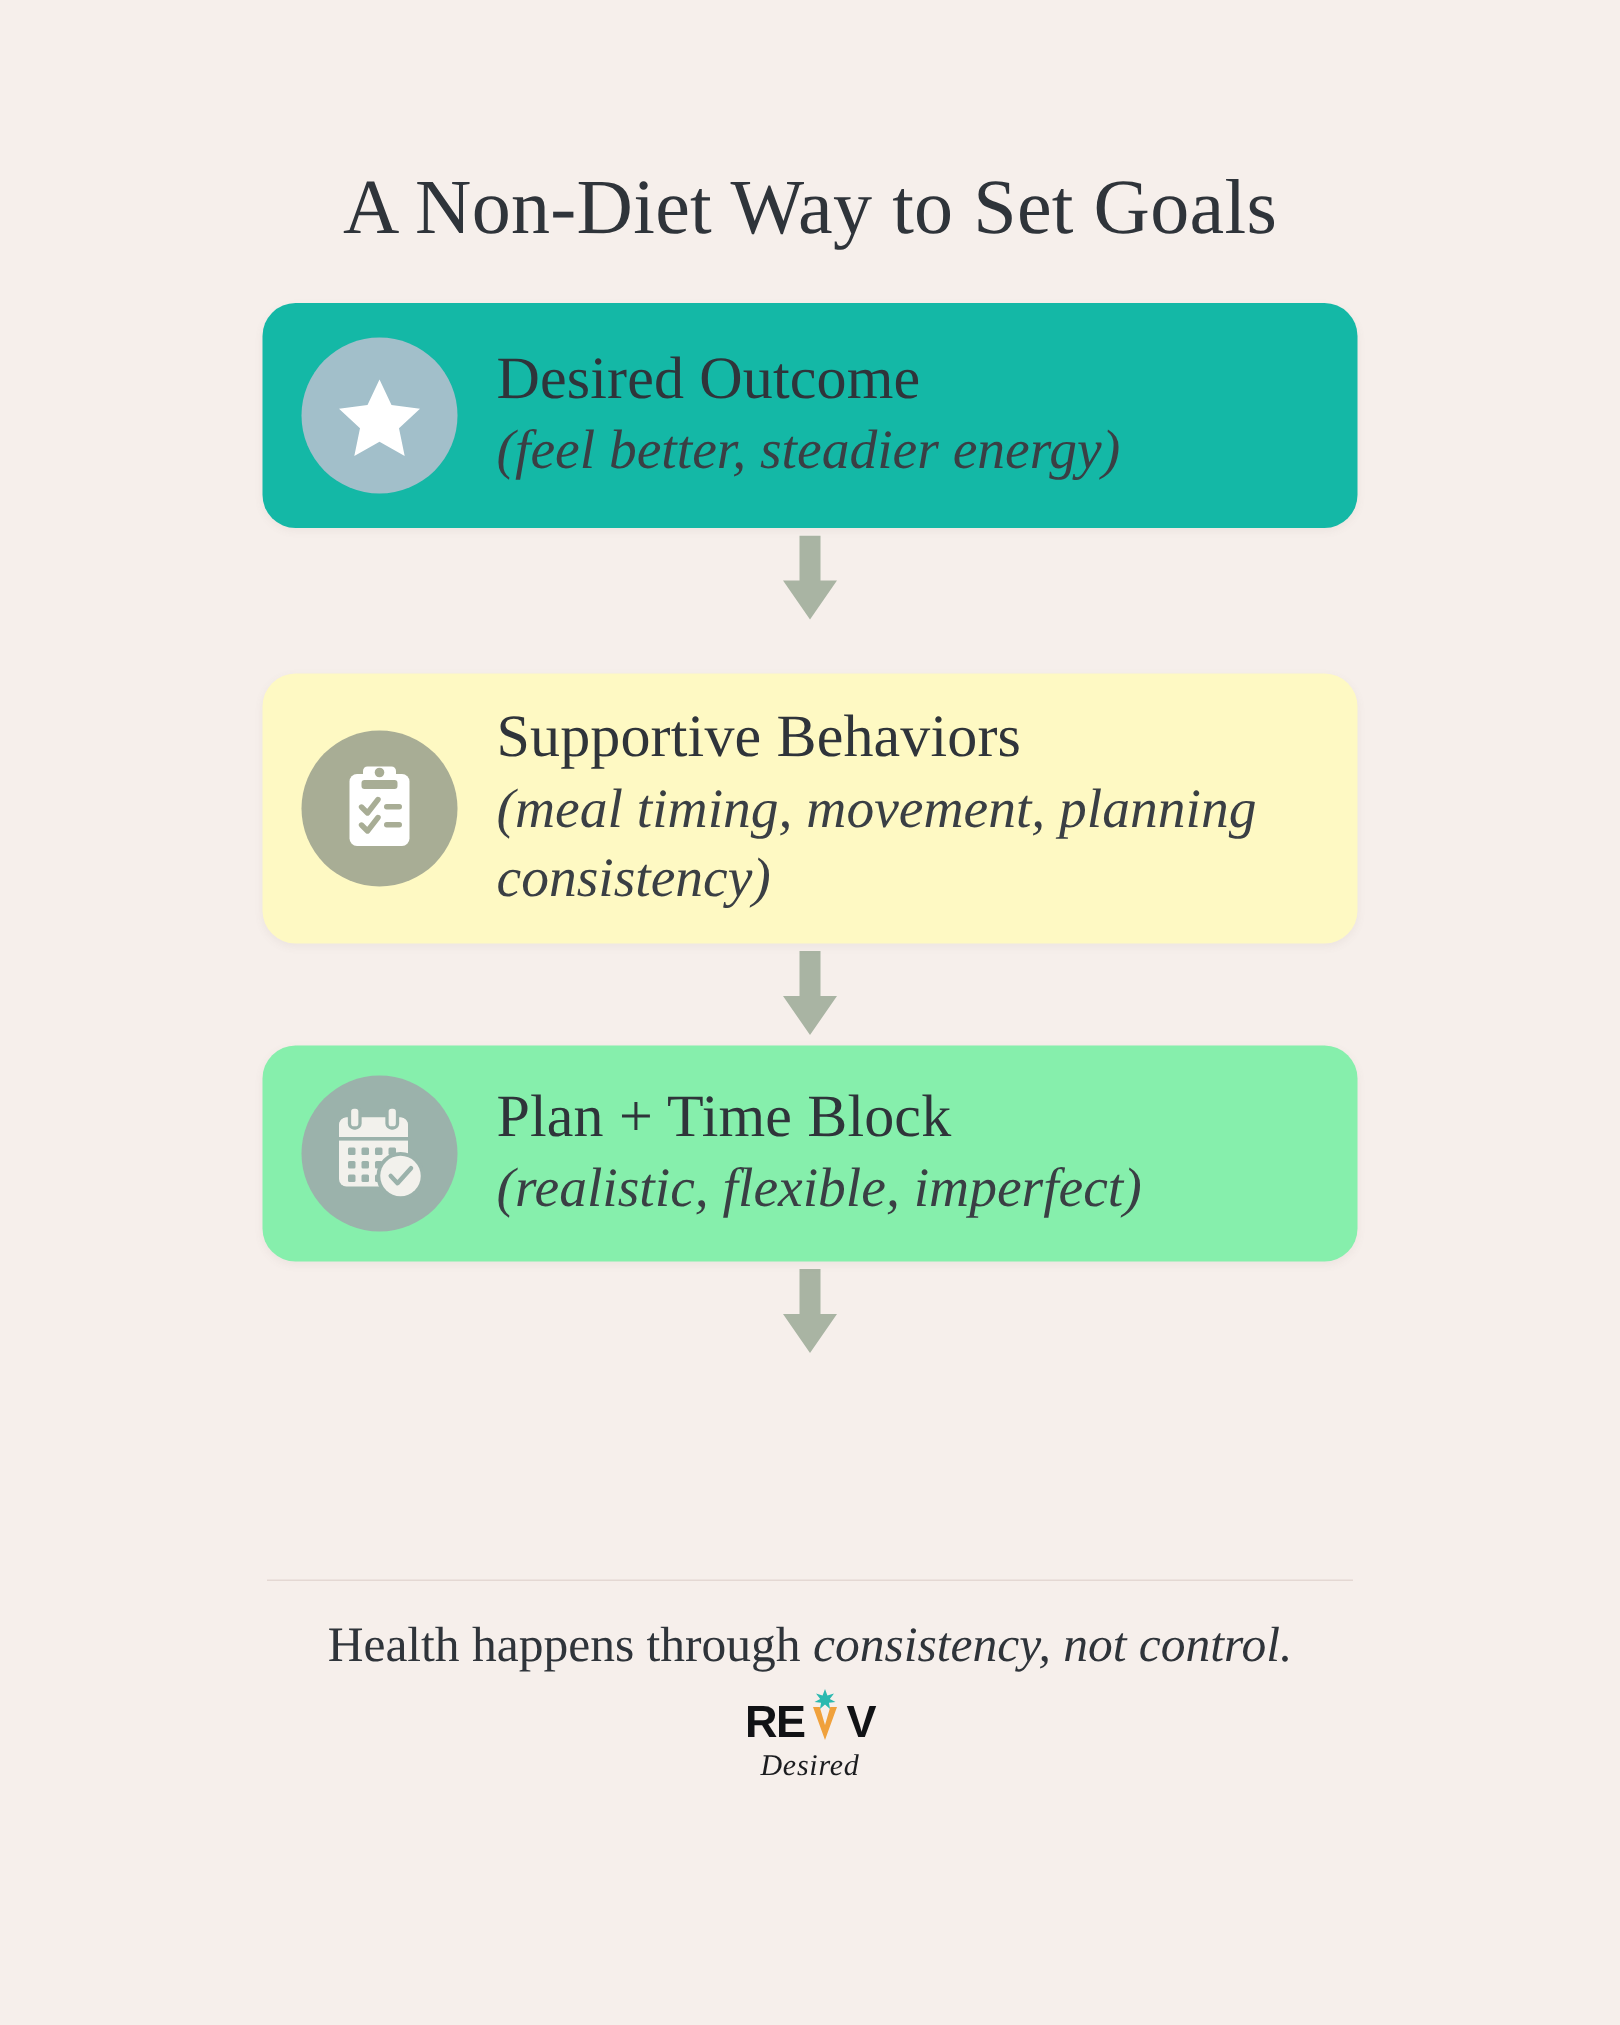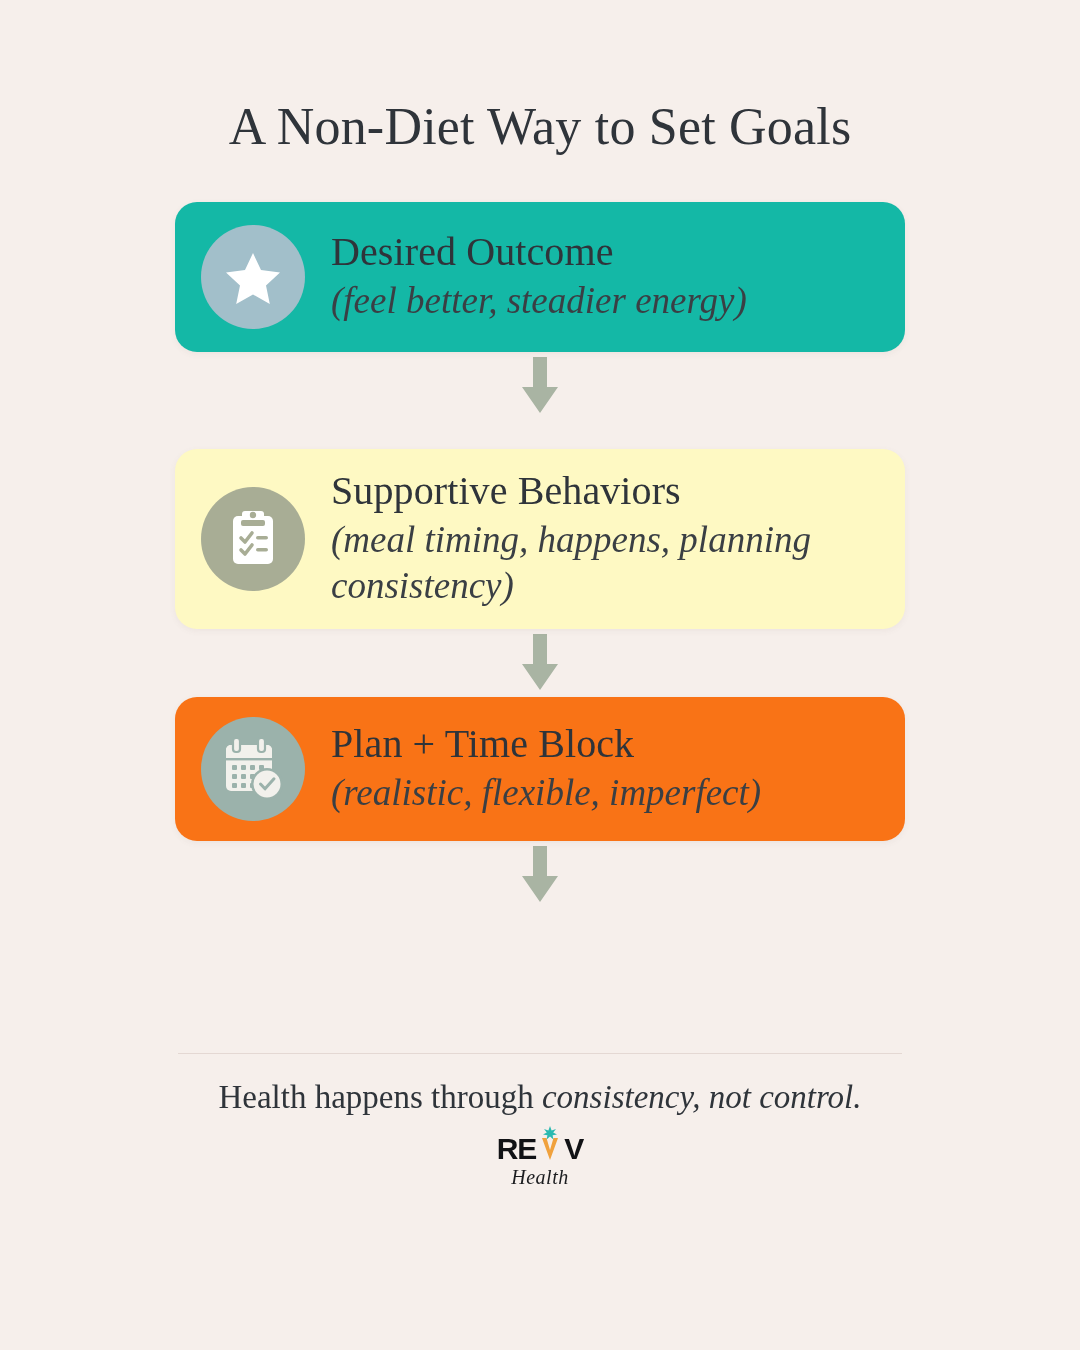--- a/index.html
+++ b/index.html
@@ -8,21 +8,21 @@
     background:#f6efeb;
     font-family:"Liberation Serif", "DejaVu Serif", serif;
     color:#33383d;
     position:relative;
     overflow:hidden;
   }
 
   .page {
     width:1080px; height:1350px;
     position:relative;
-    padding:4px;
+    padding:16px;
   }
 
   
   .title {
     text-align:center;
     font-size:52px;
     font-weight:400;
     letter-spacing:0.2px;
     color:#2f343a;
     padding-top:94px;
@@ -40,21 +40,21 @@
   .card {
     position:relative;
     border-radius:22px;
     display:flex;
     align-items:center;
     padding:20px 26px;
     box-shadow:0 2px 6px rgba(120,105,95,0.07);
   }
   .card.c1 { background:#14b8a6; min-height:150px; }
   .card.c2 { background:#fef9c3; min-height:170px;margin-top:29px; }
-  .card.c3 { background:#f97316; min-height:143px; }
+  .card.c3 { background:#86efac; min-height:143px; }
   .card.c4 { background:#eceadf; min-height:148px; }
 
   .icon-wrap {
     flex:0 0 auto;
     width:104px; height:104px;
     border-radius:50%;
     display:flex; align-items:center; justify-content:center;
     margin-right:22px;
   }
   .icon-wrap.blue  { background:#a2bfca; }
@@ -174,21 +174,21 @@
           <circle cx="31" cy="7" r="3.2" fill="#a8ad95"></circle>
           <rect x="19" y="12" width="24" height="6" rx="2" fill="#a8ad95"></rect>
           <path d="M19 30 l4 4 l7 -9" stroke="#a8ad95" stroke-width="3.6" fill="none" stroke-linecap="round" stroke-linejoin="round"></path>
           <rect x="34" y="28" width="12" height="3.6" rx="1.8" fill="#a8ad95"></rect>
           <path d="M19 42 l4 4 l7 -9" stroke="#a8ad95" stroke-width="3.6" fill="none" stroke-linecap="round" stroke-linejoin="round"></path>
           <rect x="34" y="40" width="12" height="3.6" rx="1.8" fill="#a8ad95"></rect>
         </svg>
       </div>
       <div class="card-text">
         <div class="card-title">Supportive Behaviors</div>
-        <div class="card-sub">(meal timing, happens, planning consistency)</div>
+        <div class="card-sub">(meal timing, movement, planning consistency)</div>
       </div>
     </div>
 
     <div class="arrow">
       <svg width="46" height="58" viewBox="0 0 46 58" aria-hidden="true">
         <path d="M16 0 h14 v30 h11 L23 56 L5 30 h11 Z" fill="#a9b4a3"></path>
       </svg>
     </div>
 
     <div class="card c3">
@@ -242,16 +242,16 @@
     <div class="logo-mark">
       <span class="logo-word">RE</span>
       <span class="logo-figure">
         <svg width="30" height="38" viewBox="0 0 30 38" aria-hidden="true">
           <path d="M7 12 L15 34 L23 12 L18.5 12 L15 24 L11.5 12 Z" fill="#f0a13c"></path>
           <path d="M15 0 L16.6 4.4 L21 3 L18.2 6.6 L22 8.6 L17.6 9.2 L18.4 13.4 L15 10.4 L11.6 13.4 L12.4 9.2 L8 8.6 L11.8 6.6 L9 3 L13.4 4.4 Z" fill="#2bb9b0"></path>
         </svg>
       </span>
       <span class="logo-word">V</span>
     </div>
-    <div class="logo-sub">Health</div>
+    <div class="logo-sub">Desired</div>
   </div>
 
 </div>
 
 </body></html>

